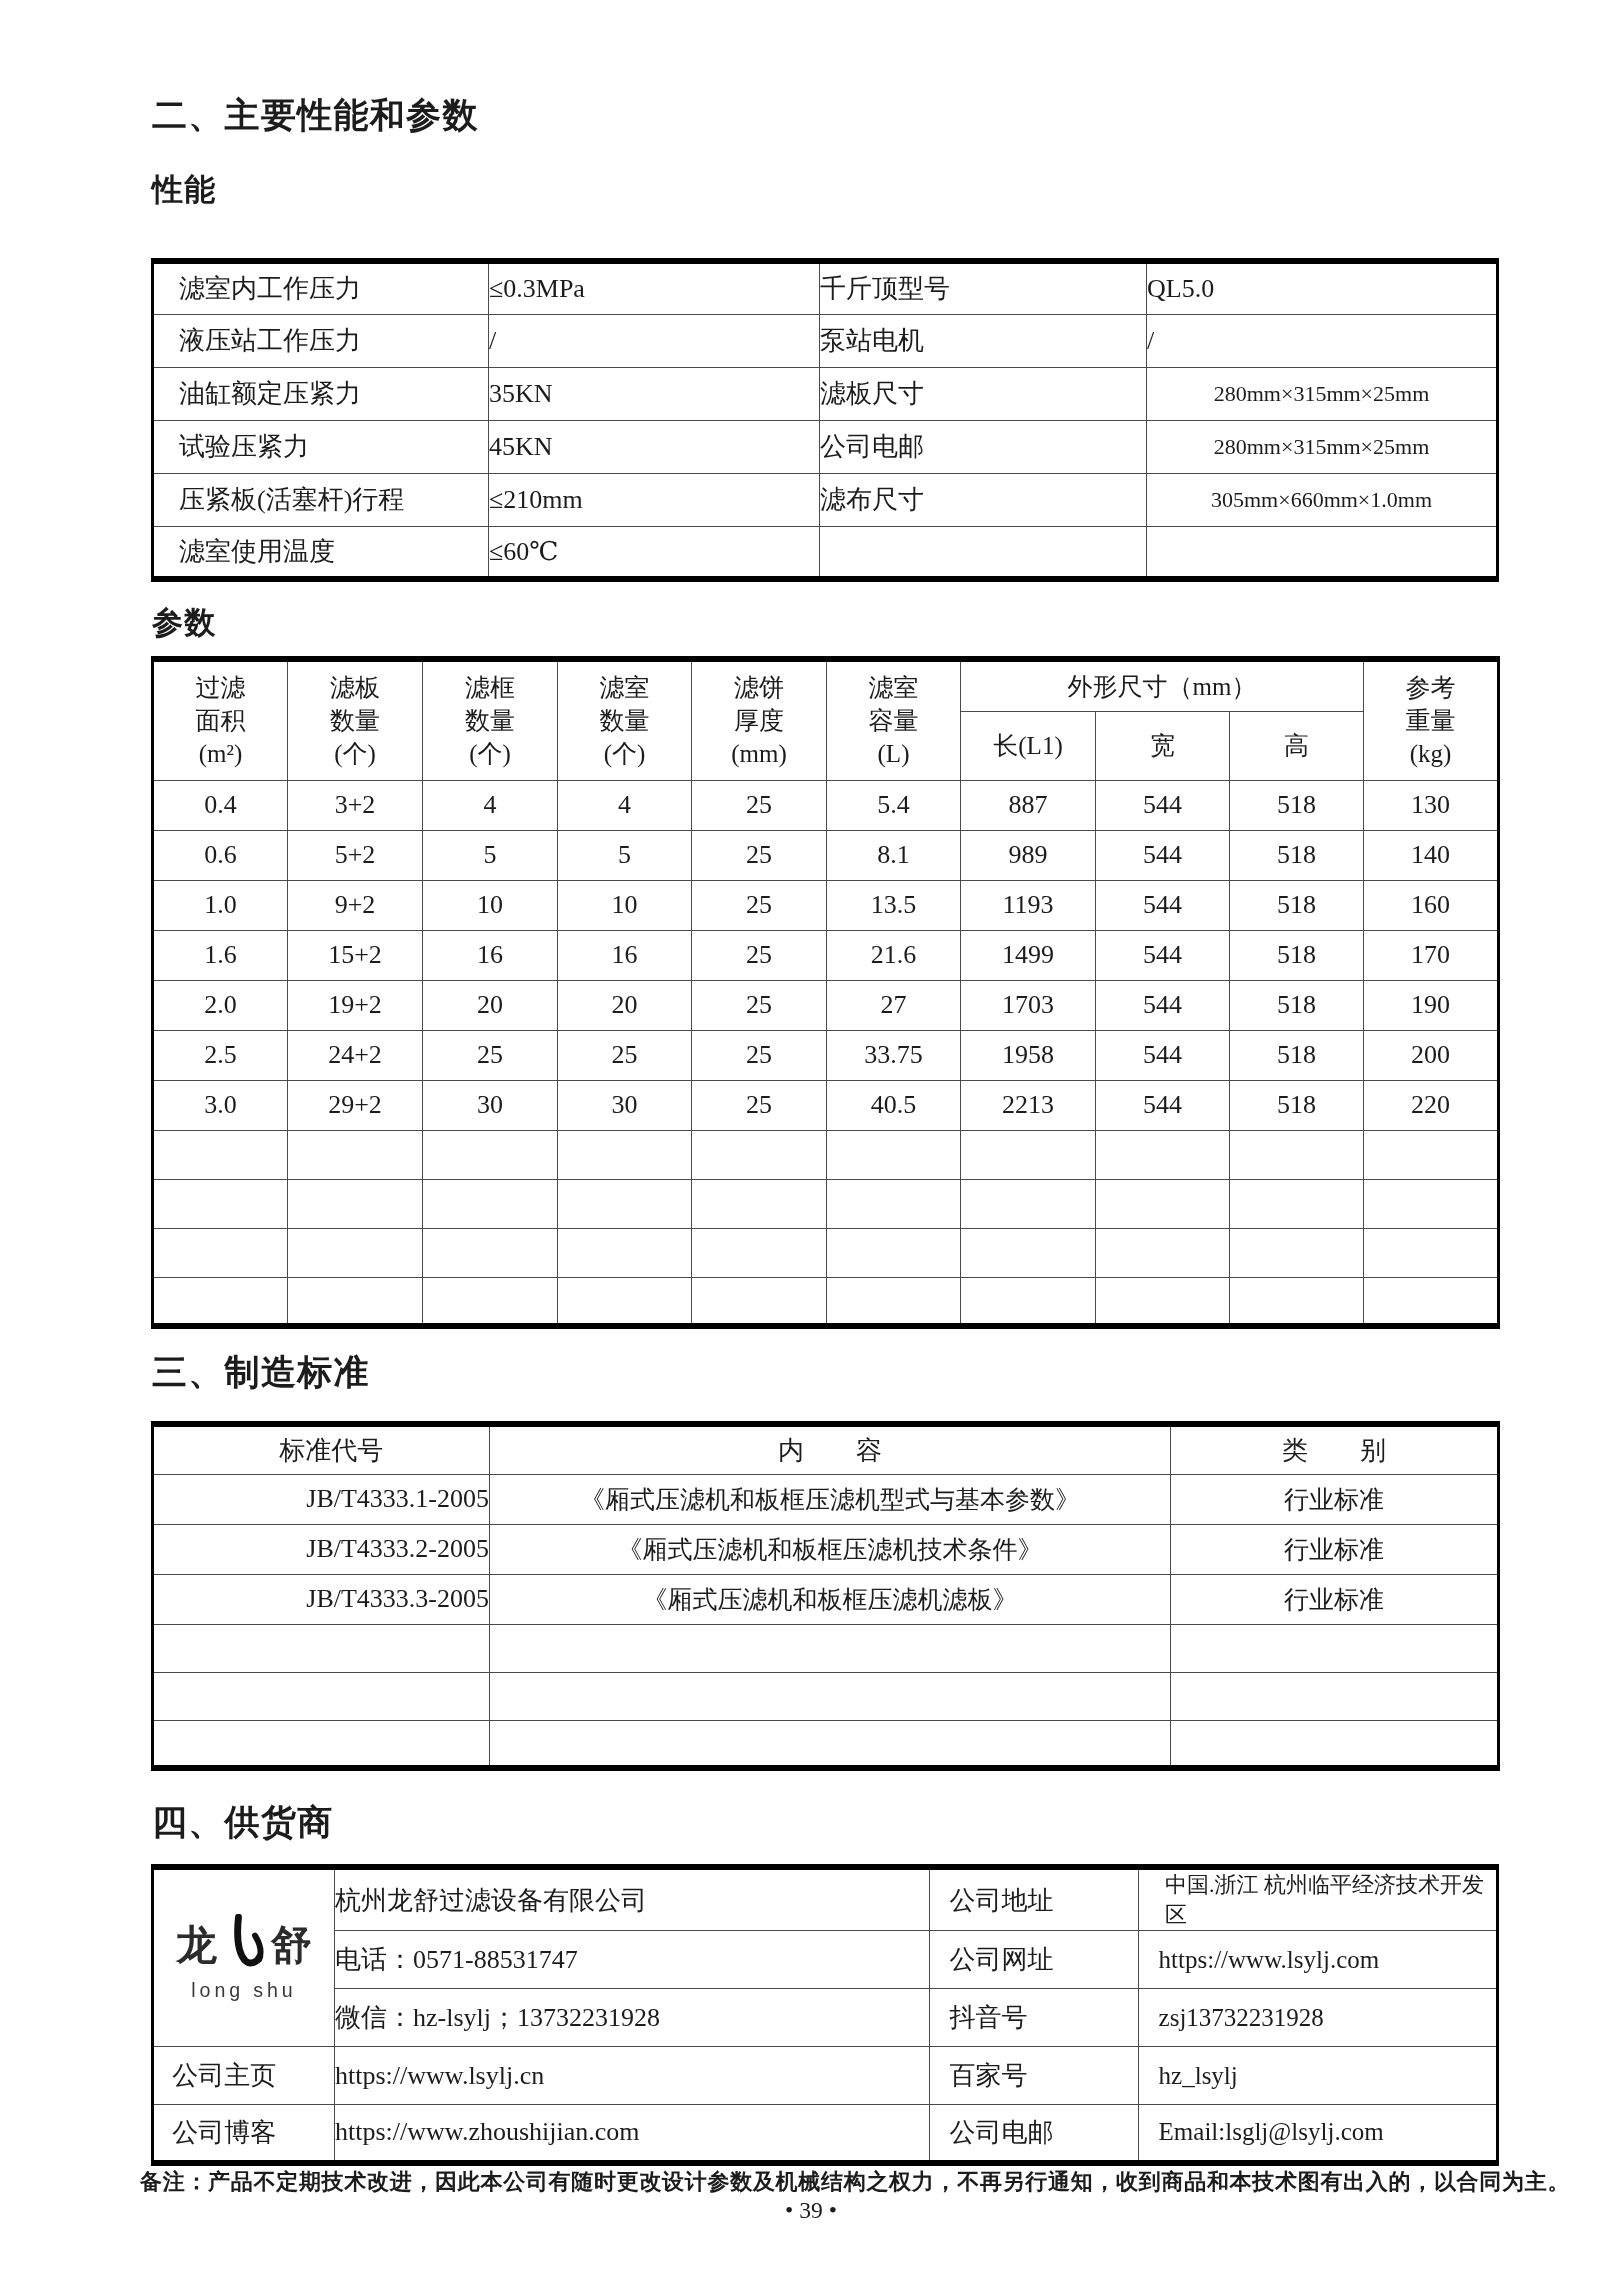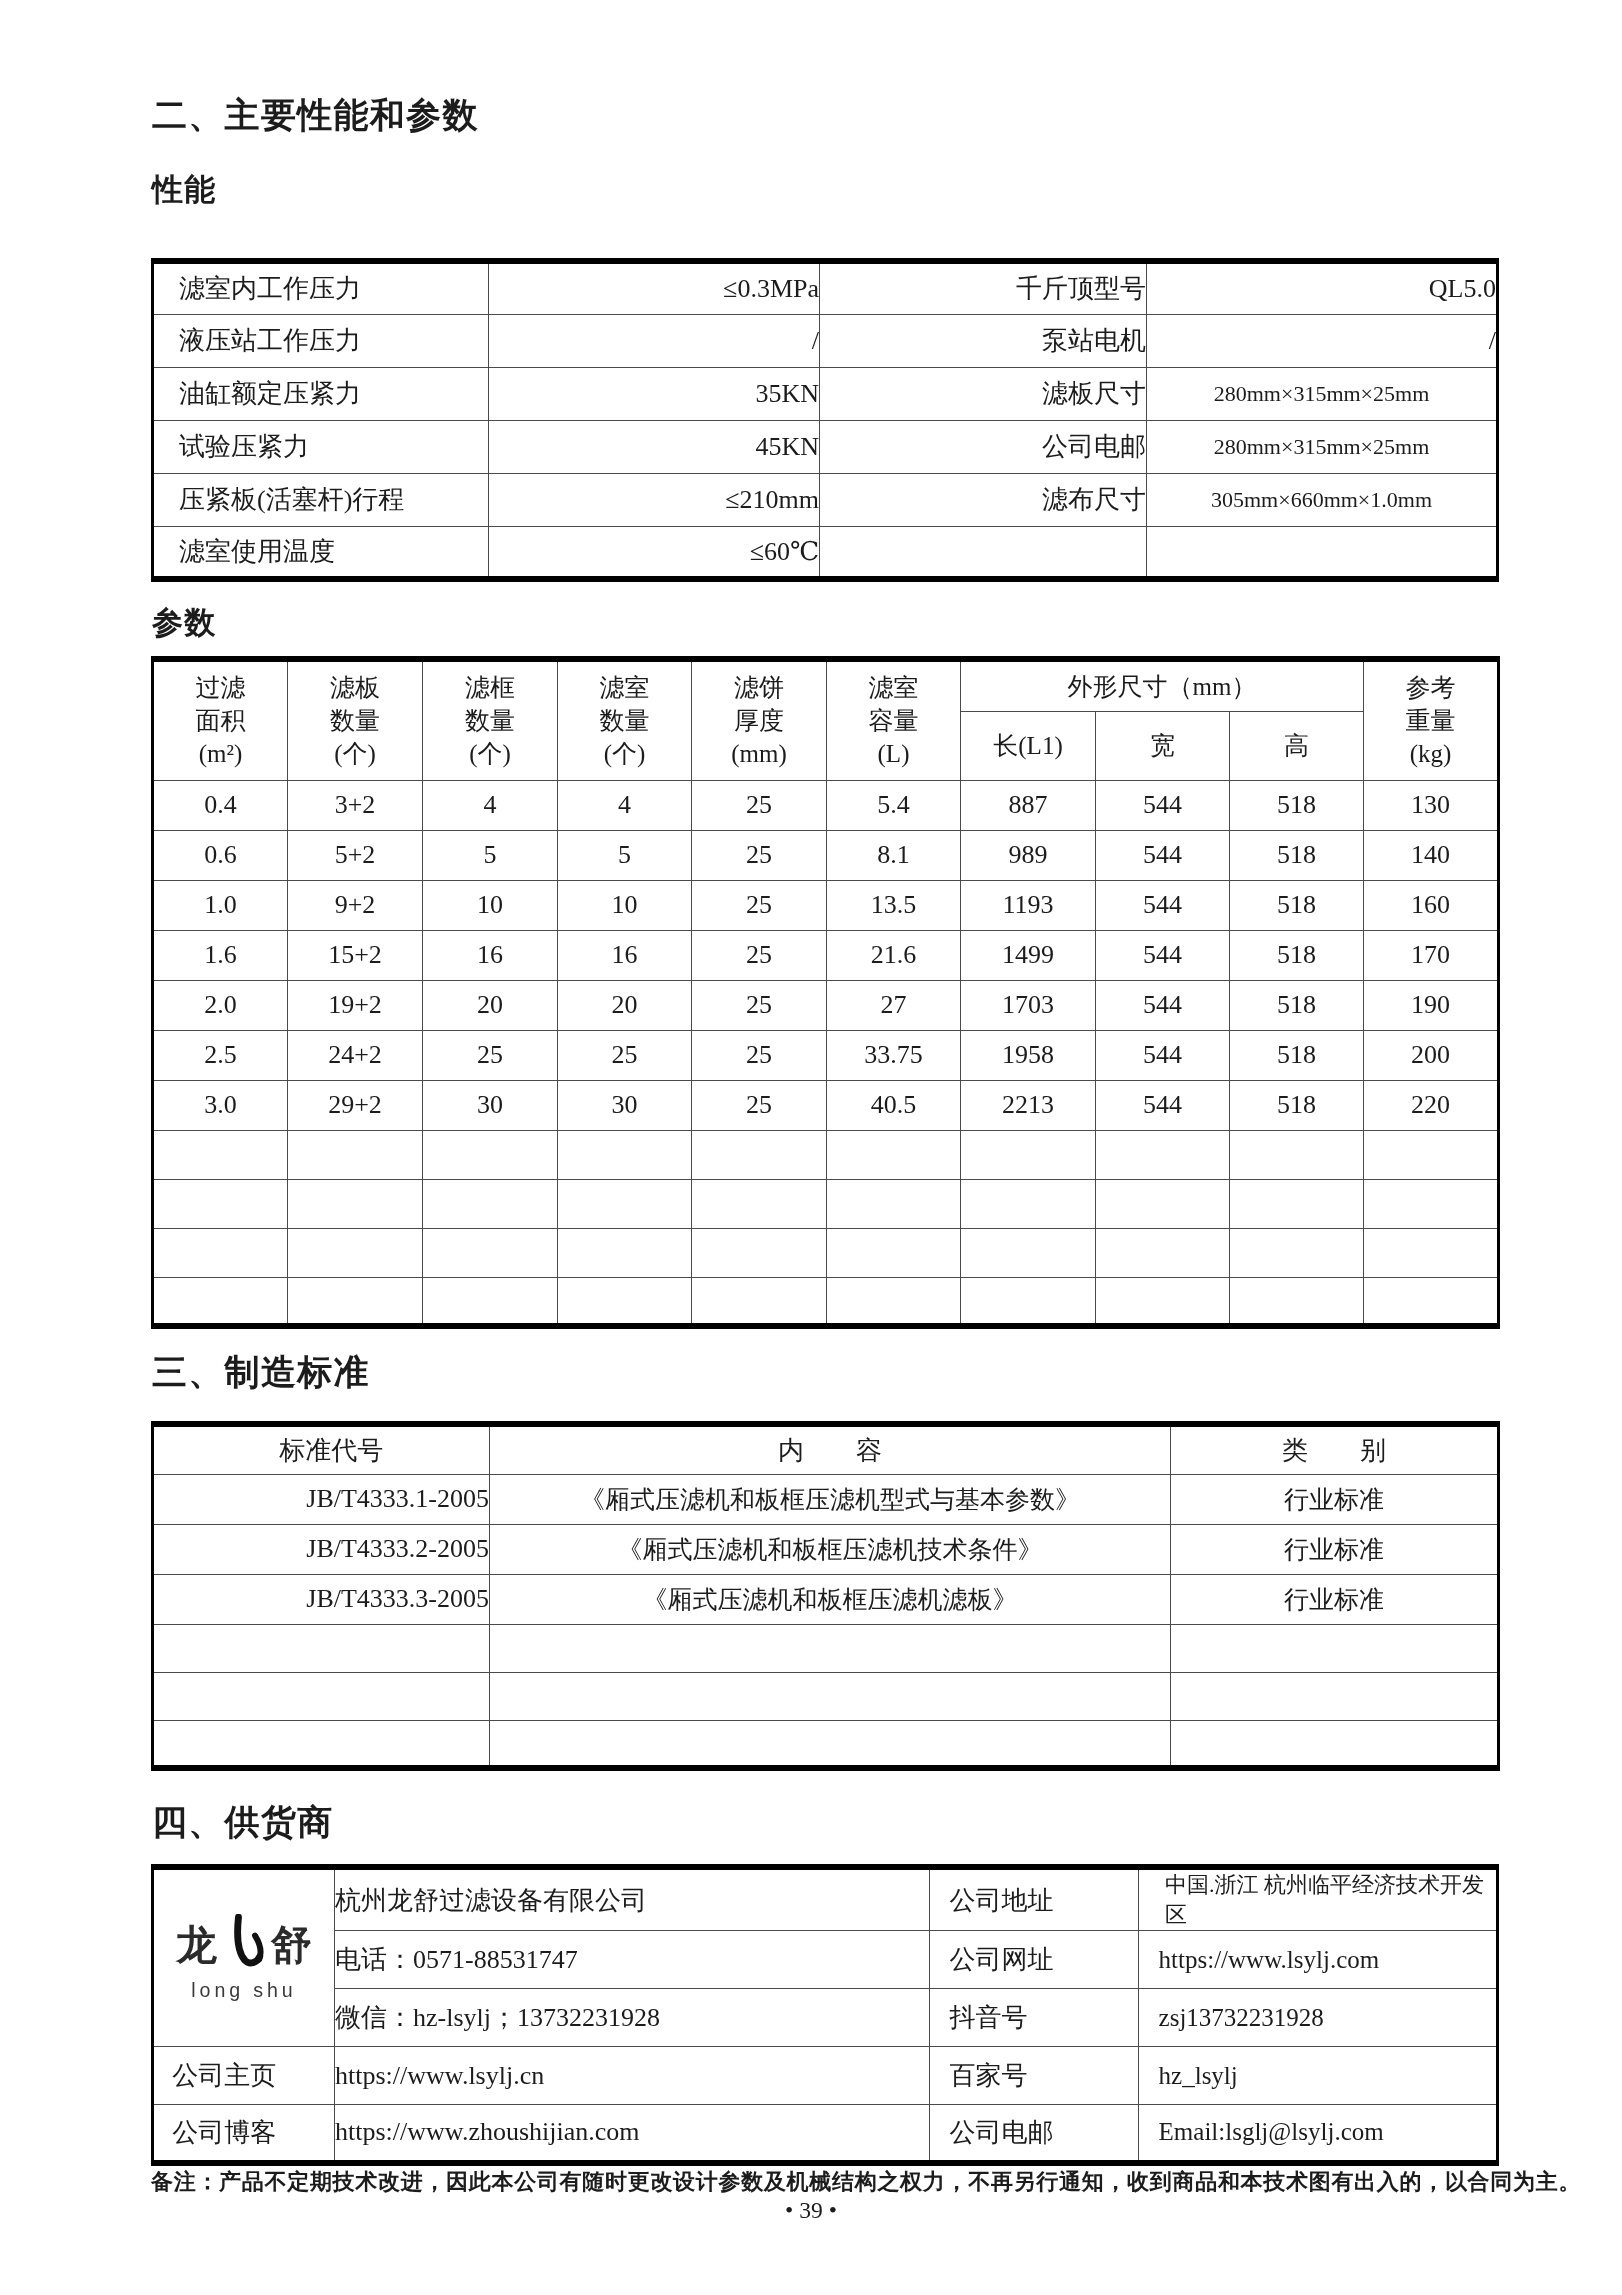--- a/index.html
+++ b/index.html
@@ -26,21 +26,21 @@
     vertical-align:middle;
     font-size:26px;
     color:#1c1c1c;
     overflow:hidden;
     padding:0;
   }
   
   .t1{width:1345px;}
   .t1 tr{height:53px;}
   .t1 td.lbl{text-align:left;padding-left:25px;}
-  .t1 td.ctr{text-align:right;}
+  .t1 td.ctr{text-align:left;}
   .t1 td.dim{text-align:center;font-size:22px;letter-spacing:0px;}
 
   
   .t2{width:1345px;}
   .t2 td{text-align:center;}
   .t2 tr.hA{height:52px;}
   .t2 tr.hB{height:69px;}
   .t2 td.ph{white-space:pre-line;font-size:25px;line-height:1.32;}
   .t2 tr.data{height:50px;}
   .t2 tr.blank{height:49px;}
@@ -395,17 +395,17 @@
     </tr>
     <tr>
       <td style="padding-left:18.3px;">公司博客</td>
       <td>https://www.zhoushijian.com</td>
       <td style="padding-left:19.6px;">公司电邮</td>
       <td style="padding-left:19.6px;font-size:25px;">Email:lsglj@lsylj.com</td>
     </tr>
   </tbody>
     </table>
 
-  <div class="footnote abs" style="left:151px;top:2167px;">备注：产品不定期技术改进，因此本公司有随时更改设计参数及机械结构之权力，不再另行通知，收到商品和本技术图有出入的，以合同为主。</div>
+  <div class="footnote abs" style="left:140px;top:2167px;">备注：产品不定期技术改进，因此本公司有随时更改设计参数及机械结构之权力，不再另行通知，收到商品和本技术图有出入的，以合同为主。</div>
   <div class="pageno abs" style="left:0px;top:2197px;">• 39 •</div>
 
 </div>
 
 
 </body></html>

